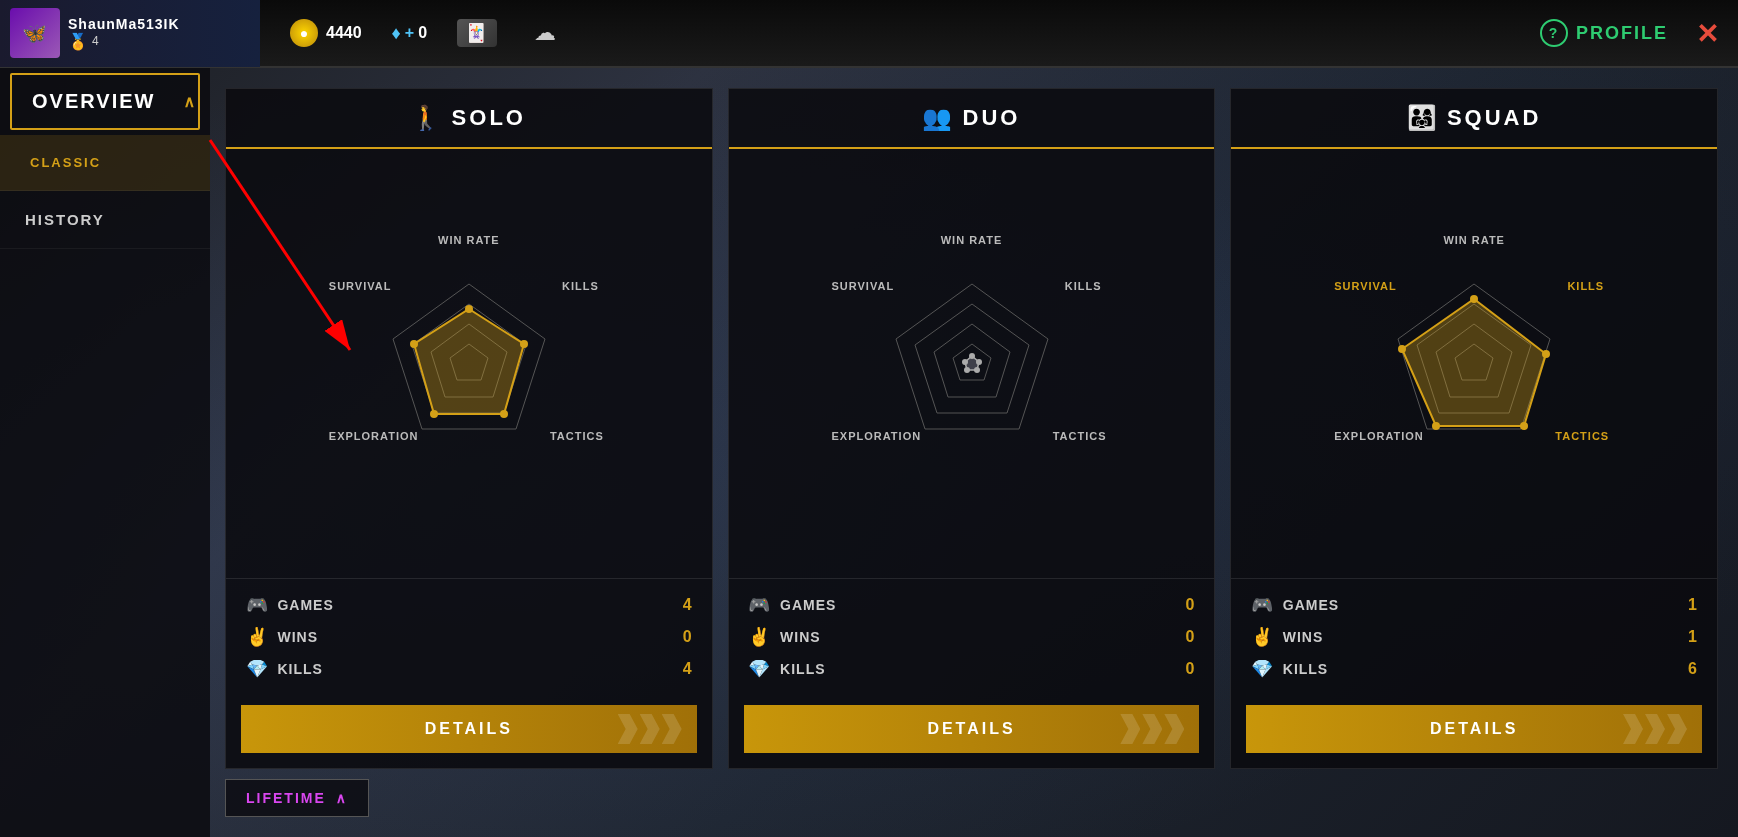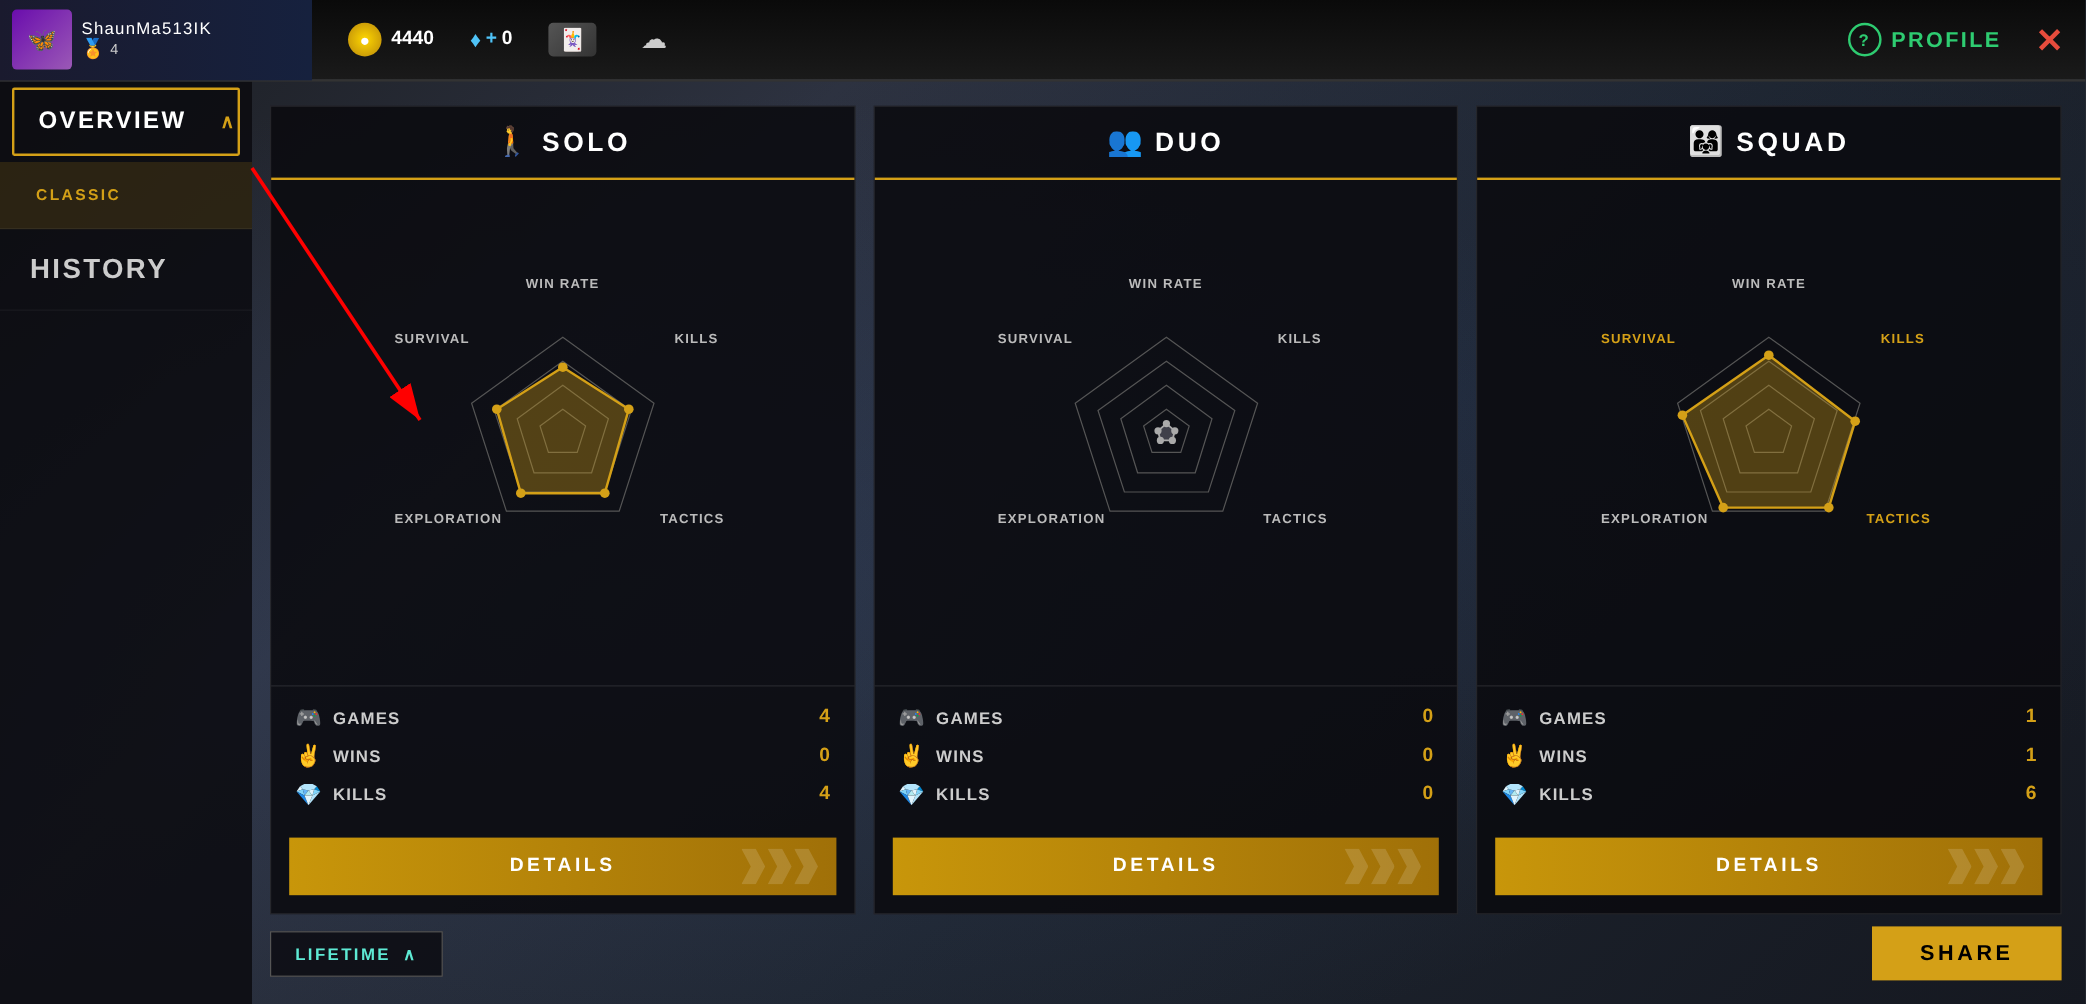--- a/index.html
+++ b/index.html
@@ -52,21 +52,21 @@
       border-radius: 4px;
       display: flex; align-items: center; justify-content: center;
       font-size: 20px;
       margin-right: 8px;
       flex-shrink: 0;
     }
     .user-info { flex: 1; }
     .username {
       color: #fff;
       font-size: 14px;
-      font-weight: normal;
+      font-weight: bold;
       letter-spacing: 1px;
     }
     .level-badge {
       display: flex; align-items: center; gap: 4px;
       color: #ccc; font-size: 12px;
     }
     .level-badge .medal { font-size: 16px; }
 
     .currency-section {
       display: flex;
@@ -160,21 +160,21 @@
       padding-left: 30px;
       font-size: 13px;
     }
     .sidebar-item.clash-item {
       color: #ccc;
       padding-left: 30px;
       font-size: 18px;
     }
     .sidebar-item.history-item {
       color: #ccc;
-      font-size: 23px;
+      font-size: 15px;
     }
     .chevron { font-size: 16px; color: #d4a017; }
 
     
     .red-arrow {
       position: absolute;
       top: 140px;
       left: 120px;
       z-index: 20;
       pointer-events: none;
@@ -326,21 +326,21 @@
       align-items: center;
       justify-content: space-between;
       margin-top: 10px;
     }
     .lifetime-btn {
       display: flex;
       align-items: center;
       gap: 10px;
       border: 1px solid #555;
       padding: 10px 20px;
-      color: #5eead4;
+      color: #d946ef;
       font-size: 14px;
       font-weight: bold;
       letter-spacing: 2px;
       background: rgba(10,10,15,0.8);
     }
     .share-btn {
       background: #d4a017;
       color: #000;
       border: none;
       padding: 12px 40px;
@@ -614,17 +614,14 @@
       </button>
     </div>
 
   </div>
 
   <div class="bottom-bar">
     <div class="lifetime-btn">
       <span>LIFETIME</span>
       <span>∧</span>
     </div>
-    <button class="share-btn">
-      <span>SHARE</span>
-    </button>
   </div>
 </div>
 
 </body></html>

